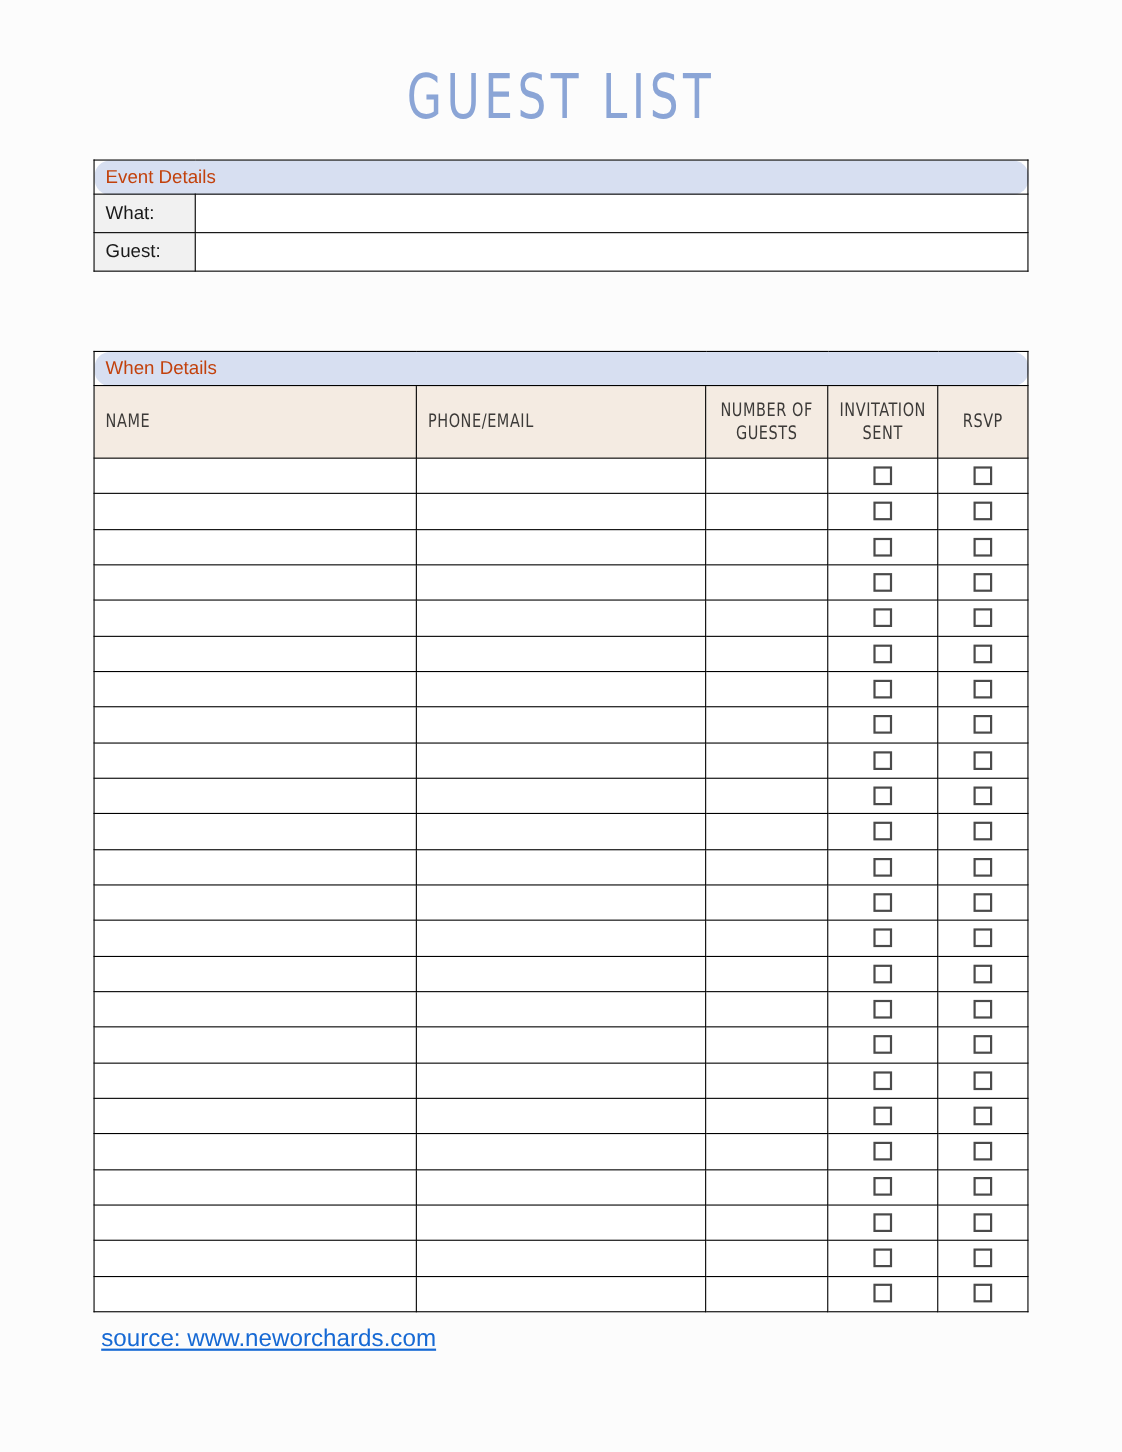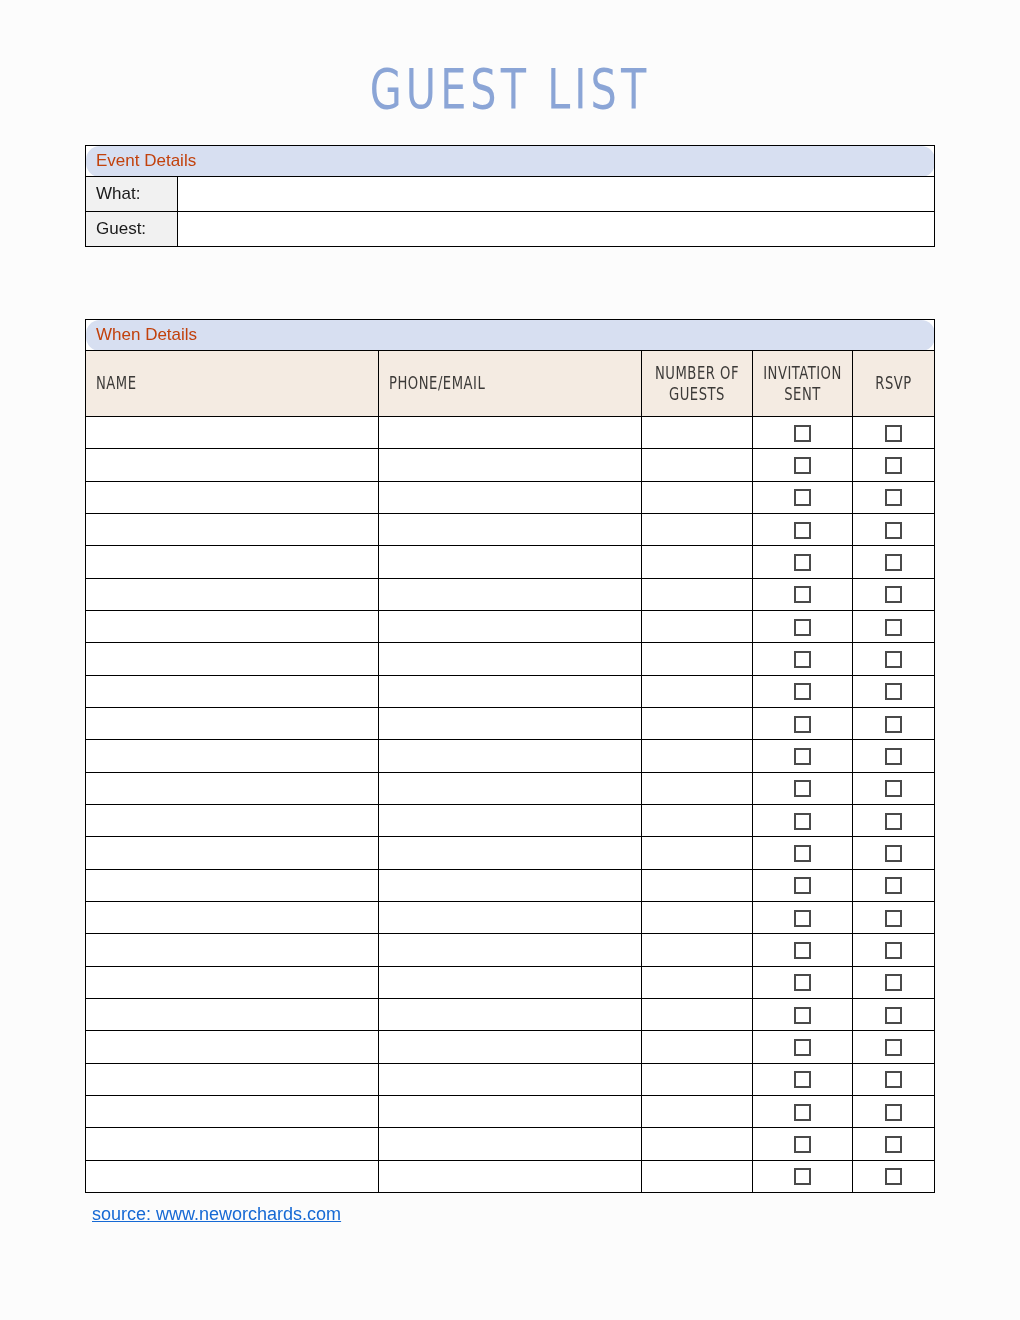--- a/index.html
+++ b/index.html
@@ -127,21 +127,21 @@
     background: #ffffff;
     vertical-align: middle;
   }
 
   
   .source-link {
     position: absolute;
     left: 92px;
     top: 1204px;
     font-family: "Liberation Sans", sans-serif;
-    font-size: 18px;
+    font-size: 22px;
     color: #1669d4;
     text-decoration: underline;
     white-space: nowrap;
   }
 </style>
 </head>
 <body>
 
 <div class="page">
 

